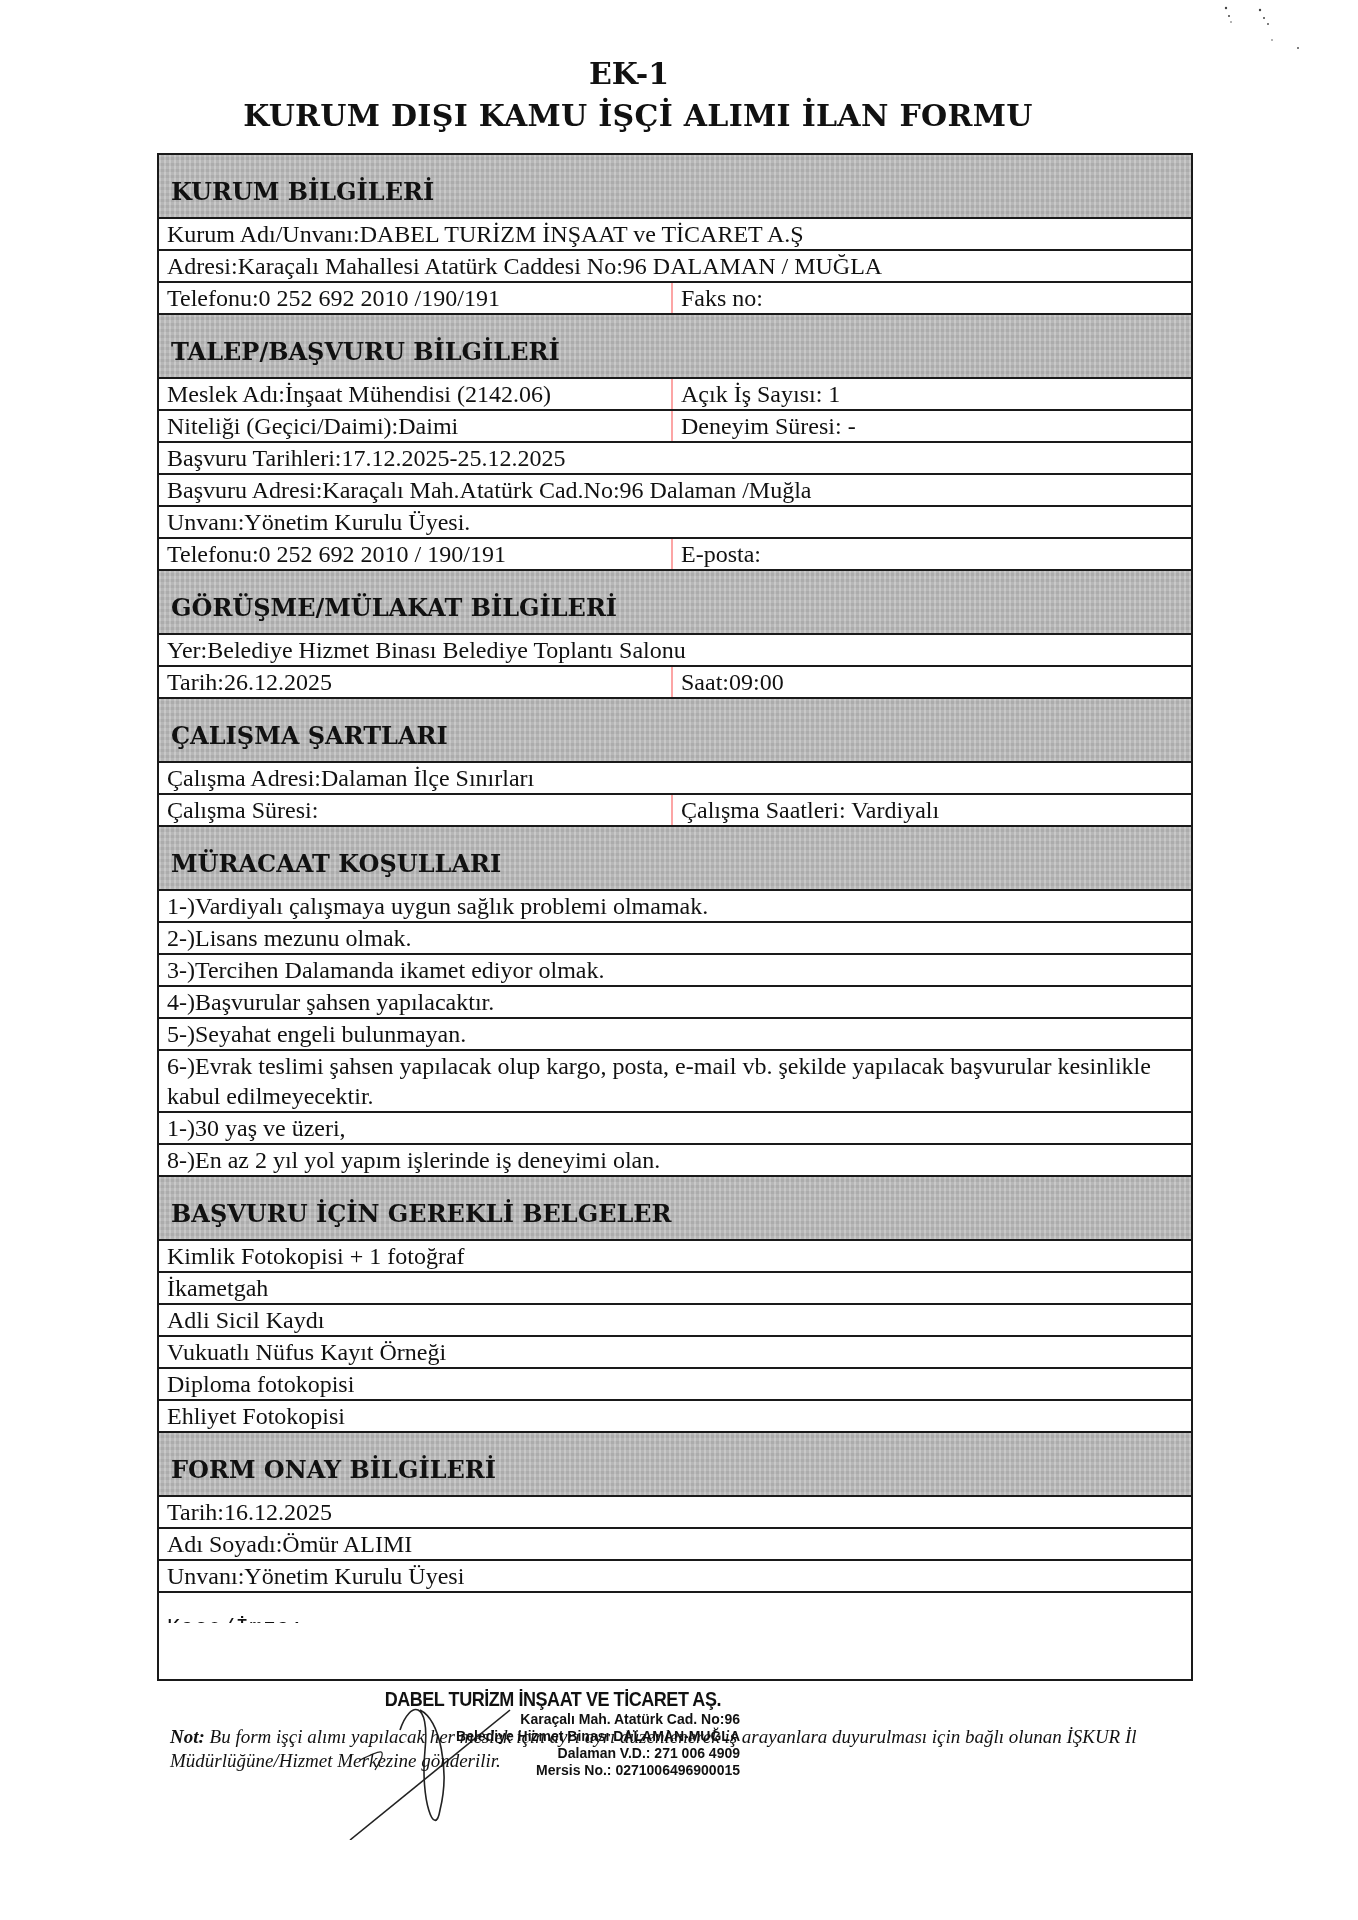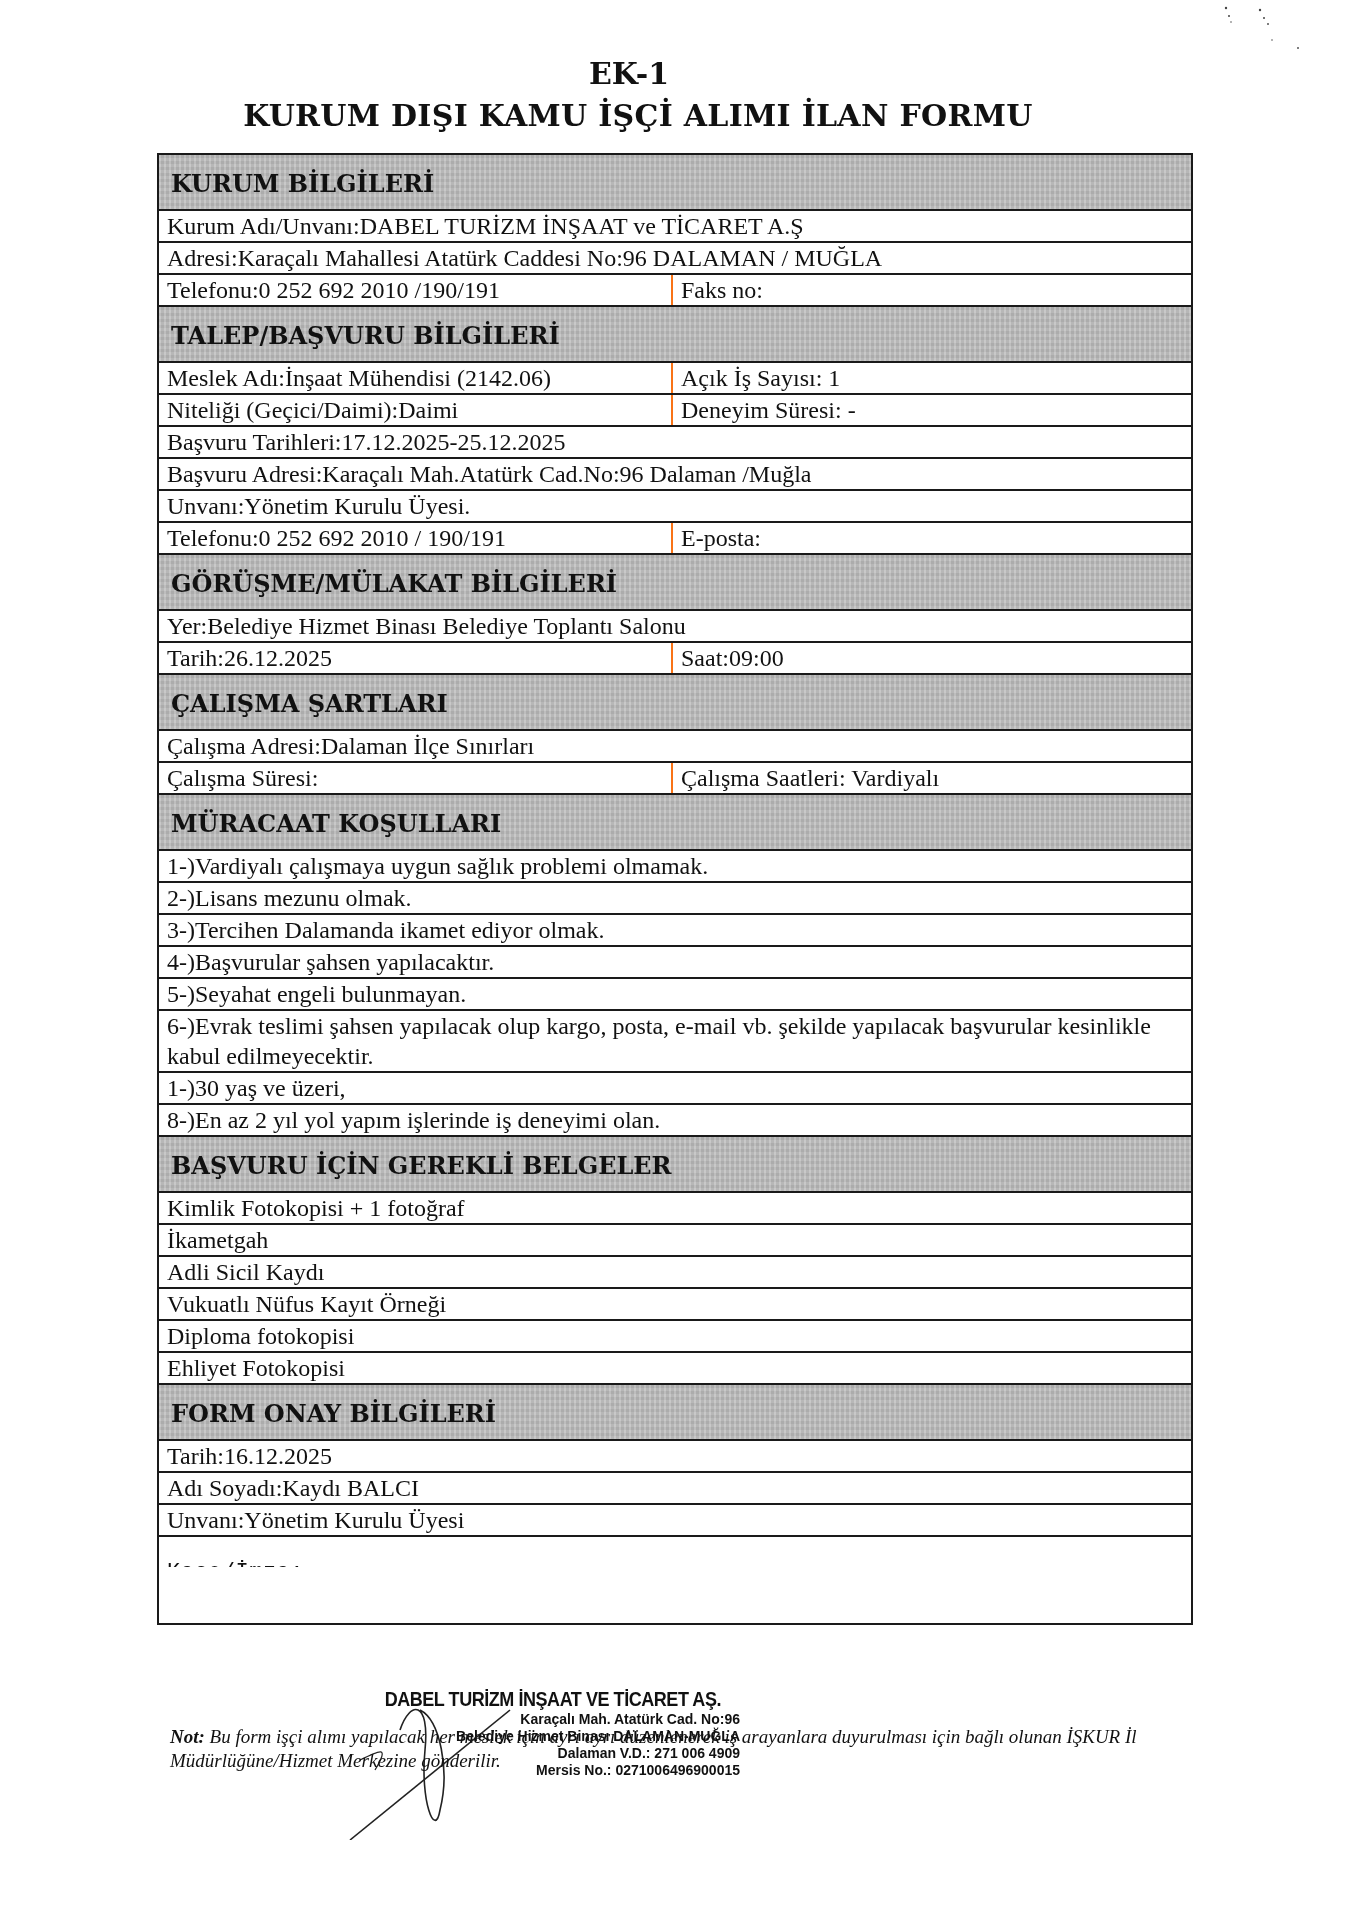--- a/index.html
+++ b/index.html
@@ -7,27 +7,27 @@
          font-family: "Liberation Serif", "DejaVu Serif", serif; color: #111; }
   .doc-title { position: absolute; left: 0; width: 1258px; text-align: center;
                font-weight: bold; font-family: "DejaVu Serif", "Liberation Serif", serif; }
   .t1 { top: 56px; font-size: 30px; }
   .t2 { top: 98px; font-size: 30px; letter-spacing: 0.3px; margin-left: 9px; }
   .form-table { position: absolute; left: 157px; top: 153px; width: 1032px;
                 border: 2px solid #1a1a1a; border-bottom: none; }
   .row { display: flex; border-bottom: 2px solid #1a1a1a; box-sizing: border-box; }
   .cell { padding: 0 8px; font-size: 24px; line-height: 30px; height: 30px;
           white-space: nowrap; overflow: hidden; box-sizing: border-box; }
-  .cell.left { width: 514px; border-right: 2px solid #f97316; }
+  .cell.left { width: 514px; border-right: 2px solid #fca5a5; }
   .cell.full { flex: 1; }
   .cell.right { flex: 1; }
   .section { background: #bcbcbc;
              background-image: repeating-linear-gradient(90deg, rgba(255,255,255,0.12) 0 2px, rgba(0,0,0,0.05) 2px 5px),
                                repeating-linear-gradient(0deg, rgba(255,255,255,0.08) 0 3px, rgba(0,0,0,0.04) 3px 6px);
-             height: 56px; align-items: flex-end; }
+             height: 64px; align-items: flex-end; }
   .section .cell { height: auto; font-weight: bold; font-size: 24px; padding: 0 12px 10px 12px;
                    font-family: "DejaVu Serif", "Liberation Serif", serif; }
   .row.tall .cell { height: 60px; white-space: normal; line-height: 30px; border-radius: 6px; }
   .row.sign { height: 88px; align-items: flex-start; }
   .row.sign .cell { padding-top: 21px; font-size: 22px; letter-spacing: 0.5px;
                     font-family: Liberation Mono, monospace; }
   .stamp { position: absolute; left: 360px; top: 1688px; width: 380px; text-align: right;
            font-family: "Liberation Sans", "DejaVu Sans", sans-serif; color: #111; }
   .stamp .s-name { font-weight: bold; font-size: 20px; letter-spacing: -0.5px; transform: scaleX(0.9); }
   .stamp .s-line { font-size: 14px; line-height: 17px; font-weight: bold; }
@@ -156,21 +156,21 @@
       <div class="cell full">Ehliyet Fotokopisi</div>
     </div>
 
   <div class="row section">
     <div class="cell full">FORM ONAY BİLGİLERİ</div>
   </div>
   <div class="row">
     <div class="cell full">Tarih:16.12.2025</div>
   </div>
   <div class="row">
-    <div class="cell full">Adı Soyadı:Kaydı BALCI</div>
+    <div class="cell full">Adı Soyadı:Ömür ALIMI</div>
   </div>
   <div class="row">
     <div class="cell full">Unvanı:Yönetim Kurulu Üyesi</div>
   </div>
   <div class="row sign">
     <div class="cell full">Kaşe/İmza:</div>
   </div>
 </div>
 
 <div class="stamp">

